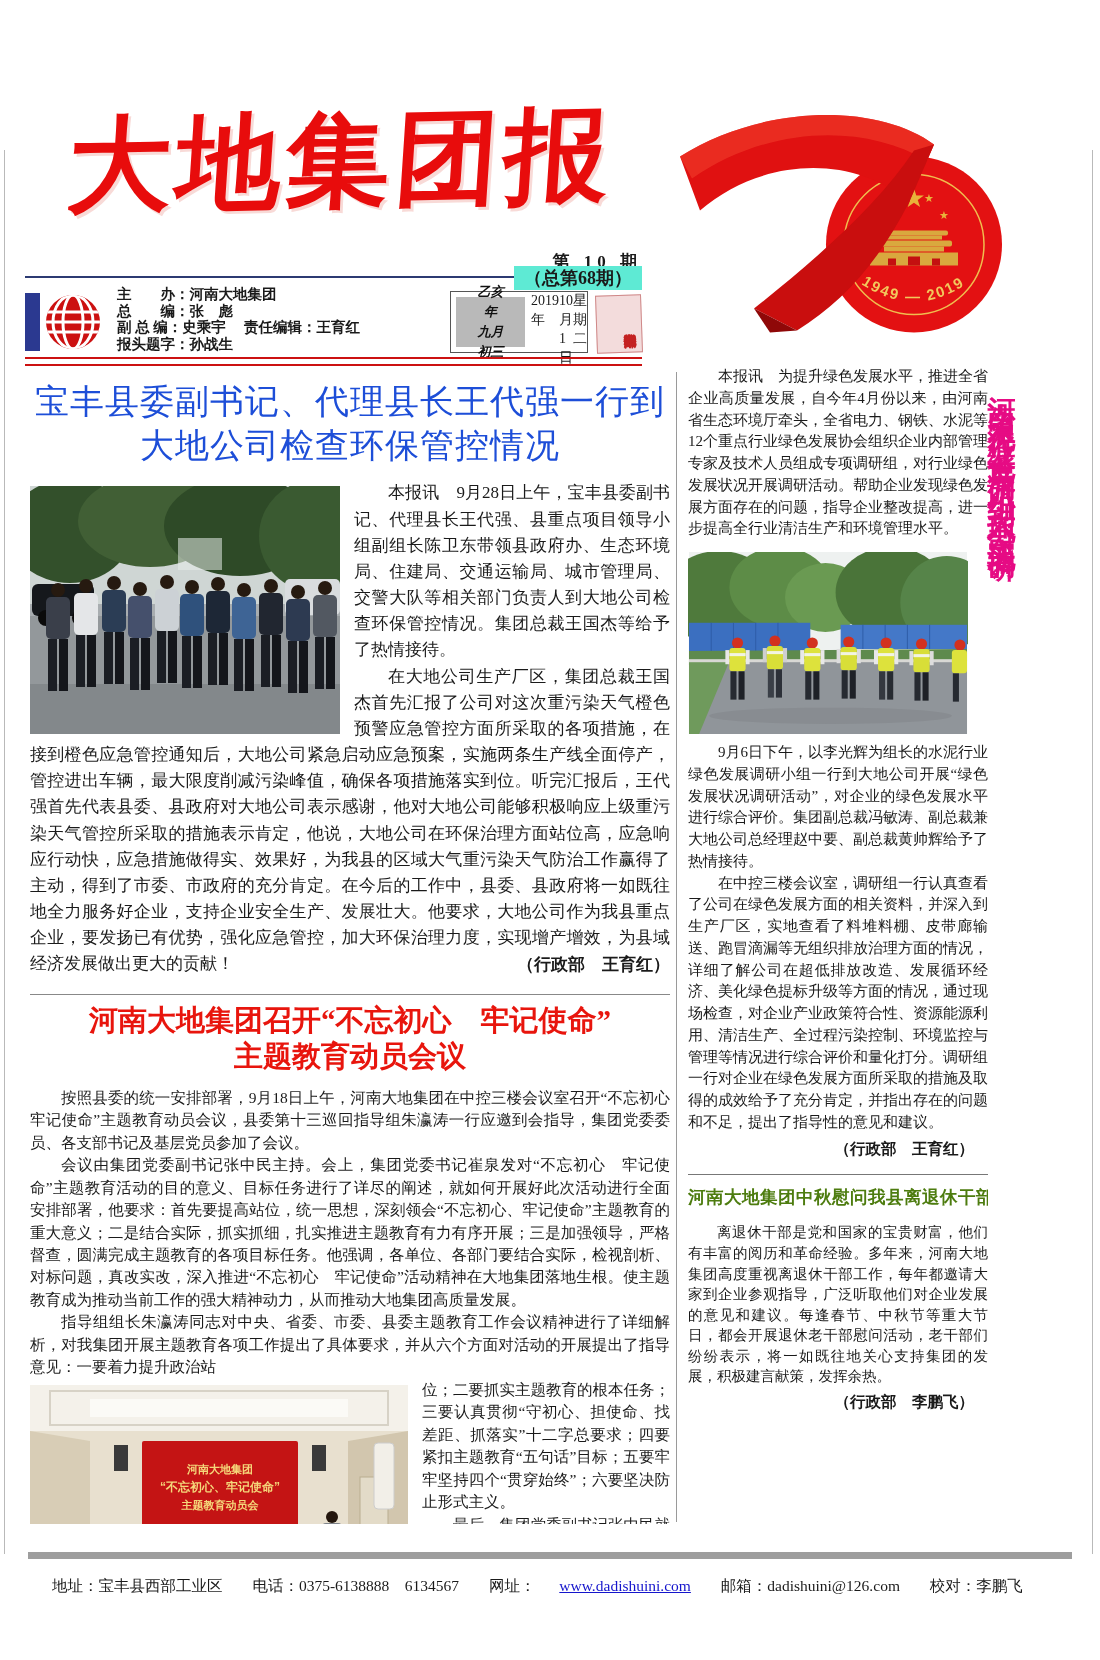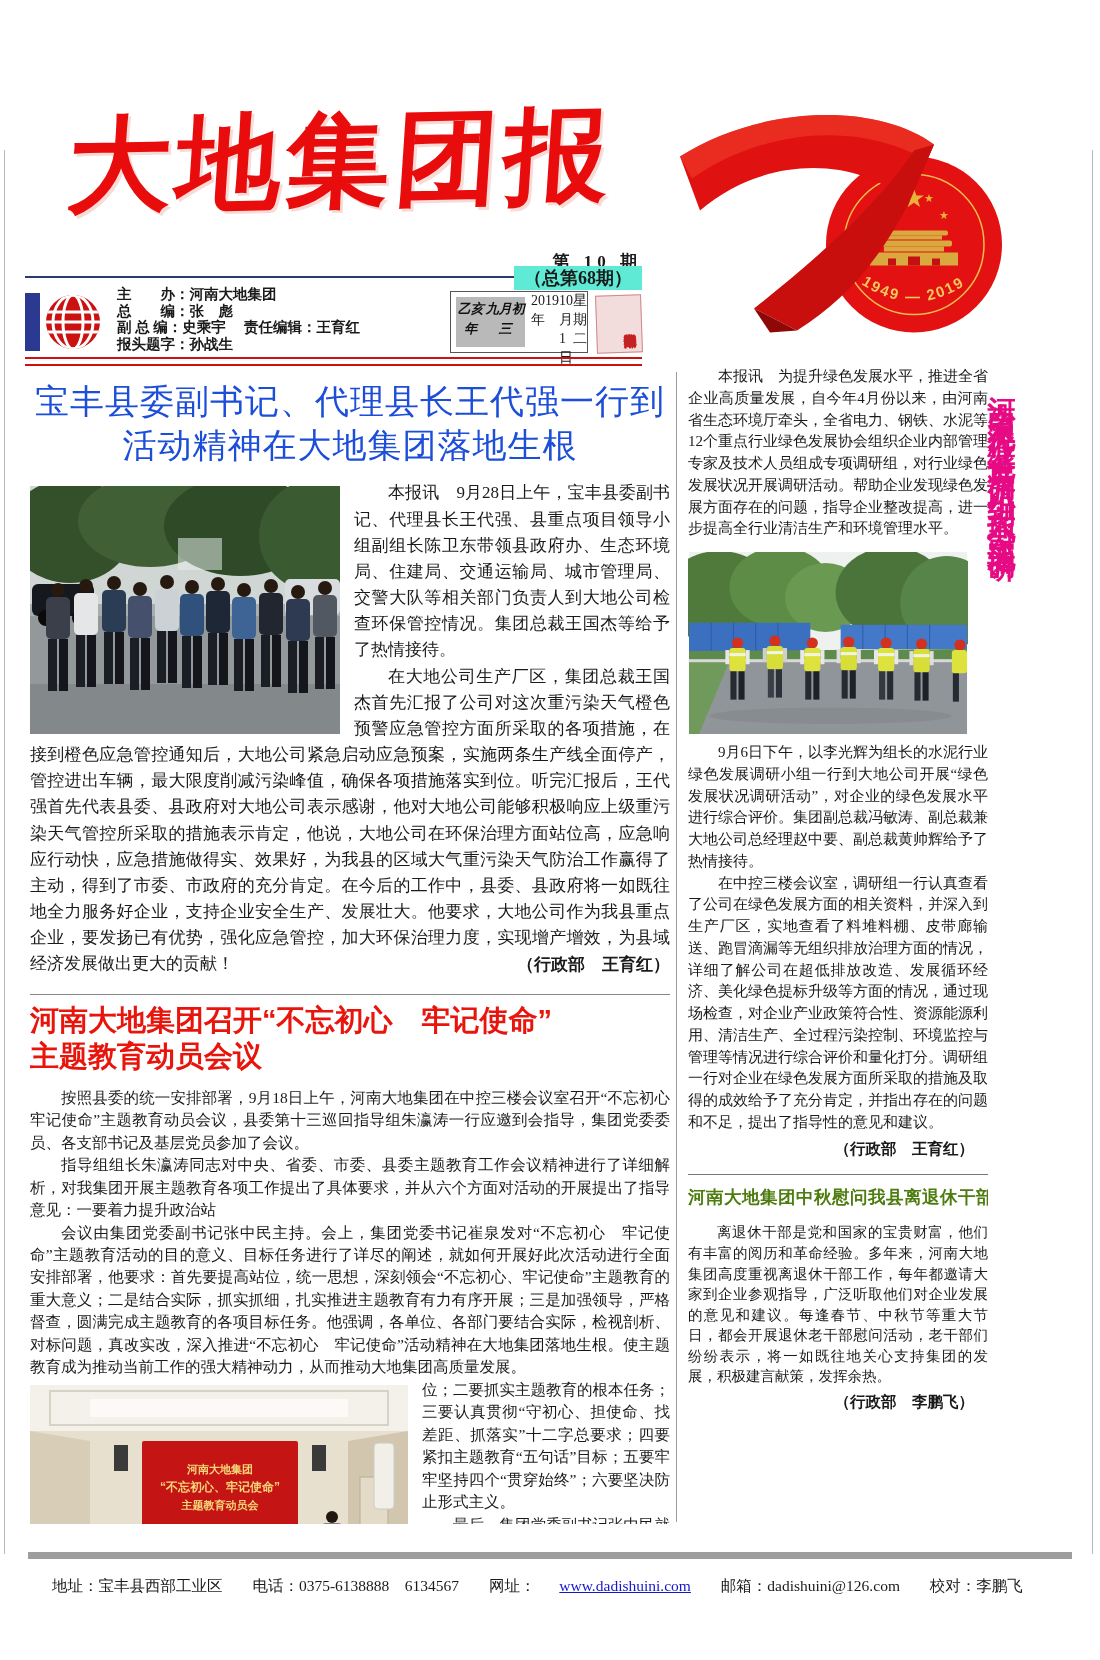--- a/index.html
+++ b/index.html
@@ -17,22 +17,22 @@
   .issue-wrap{position:absolute;left:25px;top:250px;width:617px;text-align:right;}
   .issue-no{font-size:17px;font-weight:bold;letter-spacing:5px;}
   .issue-line{height:2px;background:#2c3a72;margin-top:3px;}
   .issue-total-row{margin-top:-12px;}
   .issue-total{display:inline-block;background:#5eead4;padding:0 10px;font-size:18px;font-weight:bold;}
 
   .info-box{position:absolute;left:25px;top:289px;width:617px;height:64px;display:flex;align-items:flex-end;}
   .globe{width:80px;height:62px;flex:0 0 auto;}
   .info-rows{flex:1;padding-left:12px;font-size:14.5px;font-weight:bold;line-height:1.16;white-space:nowrap;}
   .date-box{flex:0 0 auto;width:138px;height:62px;border:1px solid #555;display:flex;box-sizing:border-box;}
-  .lunar{background:#b9b9b9;margin:5px 3px 5px 5px;padding:2px 0;font-size:13px;font-weight:bold;font-style:italic;
-        display:flex;justify-content:center;text-align:center;line-height:1.55;color:#101010;}
+  .lunar{background:#b9b9b9;margin:5px 3px 5px 5px;padding:2px 20px;font-size:13px;font-weight:bold;font-style:italic;
+        display:flex;flex-direction:column;justify-content:center;text-align:center;line-height:1.55;color:#101010;}
   .gregorian{flex:1;display:flex;flex-direction:row;justify-content:center;font-size:14px;font-weight:normal;
         line-height:1.35;padding-left:3px;}
   .stamp{flex:0 0 auto;width:46px;height:58px;margin-left:8px;background:#f3dcdc;border:1px solid #cf8888;
         color:#c42222;font-weight:bold;writing-mode:vertical-rl;text-orientation:upright;font-size:13px;
         line-height:1.65;display:flex;justify-content:center;transform:rotate(-2deg);padding:1px;box-sizing:border-box;}
   .red-rule{position:absolute;left:25px;top:357px;width:617px;height:5px;
         border-top:2px solid #cc1111;border-bottom:2px solid #cc1111;}
 
   
   .col-divider{position:absolute;left:676px;top:372px;height:1150px;width:1px;background:#9a9a9a;}
@@ -40,22 +40,22 @@
   .left-col{position:absolute;left:30px;top:372px;width:640px;height:1152px;overflow:hidden;}
   .headline1{color:#1d4ed8;font-size:34px;font-weight:normal;text-align:center;line-height:1.3;
         letter-spacing:1px;margin:8px 0 12px;}
   .article1{font-size:17px;line-height:1.54;text-align:justify;}
   .article1 p,.article2 p{margin:0;text-indent:2em;}
   p.noindent{text-indent:0;}
   .photo1{float:left;width:310px;height:248px;margin:6px 14px 4px 0;}
   .byline{text-align:right;font-weight:bold;}
   .byline.inline{margin-top:-26px;}
   .h-divider{border:none;border-top:1px solid #888;margin:16px 0 8px;clear:both;}
-  .headline2{color:#e8150d;font-size:29px;font-weight:bold;line-height:1.24;
-        font-family:Liberation Sans, sans-serif;margin:6px 0 12px;}
+  .headline2{color:#e8150d;font-size:29px;font-weight:bold;text-align:center;line-height:1.24;
+        font-family:Liberation Serif, serif;margin:6px 0 12px;}
   .article2{font-size:15.5px;line-height:1.45;text-align:justify;}
   .photo2{float:left;width:378px;height:252px;margin:6px 14px 2px 0;}
 
   .right-col{position:absolute;left:688px;top:366px;width:300px;height:1186px;overflow:hidden;
         font-size:15px;line-height:1.45;text-align:justify;}
   .right-col p{margin:0;text-indent:2em;}
   .photo3{width:280px;height:182px;margin:12px 0 8px;}
   .byline-r{text-align:right;font-weight:bold;font-size:15.5px;padding-right:14px;margin-top:4px;}
   .h-divider2{border:none;border-top:1px solid #777;margin:14px 0 10px;}
   .headline4{color:#4d7c0f;font-size:17.5px;font-weight:bold;white-space:nowrap;
@@ -164,21 +164,21 @@
     </div>
   </div>
 
   <div class="red-rule"></div>
   <div class="col-divider"></div>
 
   <div class="left-col">
 
     <div class="headline1">
       <div>宝丰县委副书记、代理县长王代强一行到</div>
-      <div>活动精神在大地集团落地生根</div>
+      <div>大地公司检查环保管控情况</div>
     </div>
 
     <div class="article1">
       <div class="photo1">
         <svg width="310" height="248" viewBox="0 0 310 248" class="photo-svg">
           <rect width="310" height="248" fill="#cfd6d4"></rect>
           <ellipse cx="40" cy="45" rx="62" ry="52" fill="#33502b"></ellipse>
           <ellipse cx="120" cy="35" rx="72" ry="46" fill="#415f35"></ellipse>
           <ellipse cx="210" cy="40" rx="76" ry="50" fill="#2e4a27"></ellipse>
           <ellipse cx="285" cy="50" rx="56" ry="56" fill="#3a5a31"></ellipse>
@@ -267,22 +267,22 @@
 
     <hr class="h-divider">
 
     <div class="headline2">
       <div>河南大地集团召开“不忘初心　牢记使命”</div>
       <div>主题教育动员会议</div>
     </div>
 
     <div class="article2">
       <p>按照县委的统一安排部署，9月18日上午，河南大地集团在中控三楼会议室召开“不忘初心　牢记使命”主题教育动员会议，县委第十三巡回指导组朱瀛涛一行应邀到会指导，集团党委委员、各支部书记及基层党员参加了会议。</p>
+      <p>会议由集团党委副书记张中民主持。会上，集团党委书记崔泉发对“不忘初心　牢记使命”主题教育活动的目的意义、目标任务进行了详尽的阐述，就如何开展好此次活动进行全面安排部署，他要求：首先要提高站位，统一思想，深刻领会“不忘初心、牢记使命”主题教育的重大意义；二是结合实际，抓实抓细，扎实推进主题教育有力有序开展；三是加强领导，严格督查，圆满完成主题教育的各项目标任务。他强调，各单位、各部门要结合实际，检视剖析、对标问题，真改实改，深入推进“不忘初心　牢记使命”活动精神在大地集团落地生根。使主题教育成为推动当前工作的强大精神动力，从而推动大地集团高质量发展。</p>
       <p>指导组组长朱瀛涛同志对中央、省委、市委、县委主题教育工作会议精神进行了详细解析，对我集团开展主题教育各项工作提出了具体要求，并从六个方面对活动的开展提出了指导意见：一要着力提升政治站</p>
-      <p>会议由集团党委副书记张中民主持。会上，集团党委书记崔泉发对“不忘初心　牢记使命”主题教育活动的目的意义、目标任务进行了详尽的阐述，就如何开展好此次活动进行全面安排部署，他要求：首先要提高站位，统一思想，深刻领会“不忘初心、牢记使命”主题教育的重大意义；二是结合实际，抓实抓细，扎实推进主题教育有力有序开展；三是加强领导，严格督查，圆满完成主题教育的各项目标任务。他强调，各单位、各部门要结合实际，检视剖析、对标问题，真改实改，深入推进“不忘初心　牢记使命”活动精神在大地集团落地生根。使主题教育成为推动当前工作的强大精神动力，从而推动大地集团高质量发展。</p>
       <div class="photo2">
         <svg width="378" height="252" viewBox="0 0 378 252" class="photo-svg">
           <rect width="378" height="252" fill="#e8e0cf"></rect>
           <rect width="378" height="46" fill="#f4f1ea"></rect>
           <rect x="20" y="6" width="338" height="34" fill="none" stroke="#d7d2c6" stroke-width="2"></rect>
           <rect x="60" y="14" width="258" height="18" fill="#fbfaf6"></rect>
           <polygon points="0,46 60,56 60,200 0,232" fill="#d8cdb6"></polygon>
           <polygon points="378,46 318,56 318,200 378,232" fill="#d2c6ae"></polygon>
           <rect x="84" y="60" width="14" height="26" fill="#3a3a3a"></rect>
           <rect x="282" y="60" width="14" height="26" fill="#3a3a3a"></rect>

